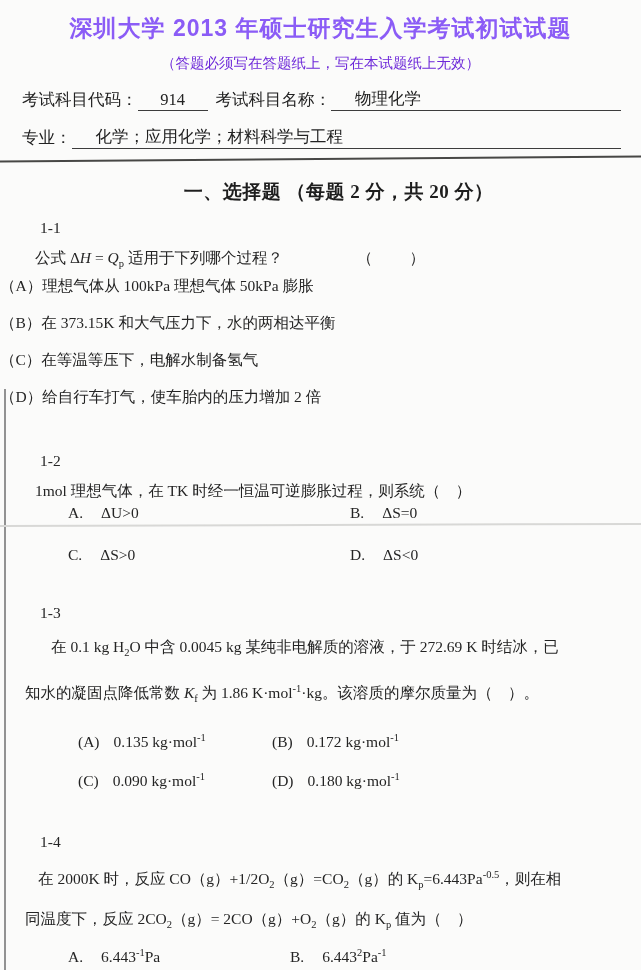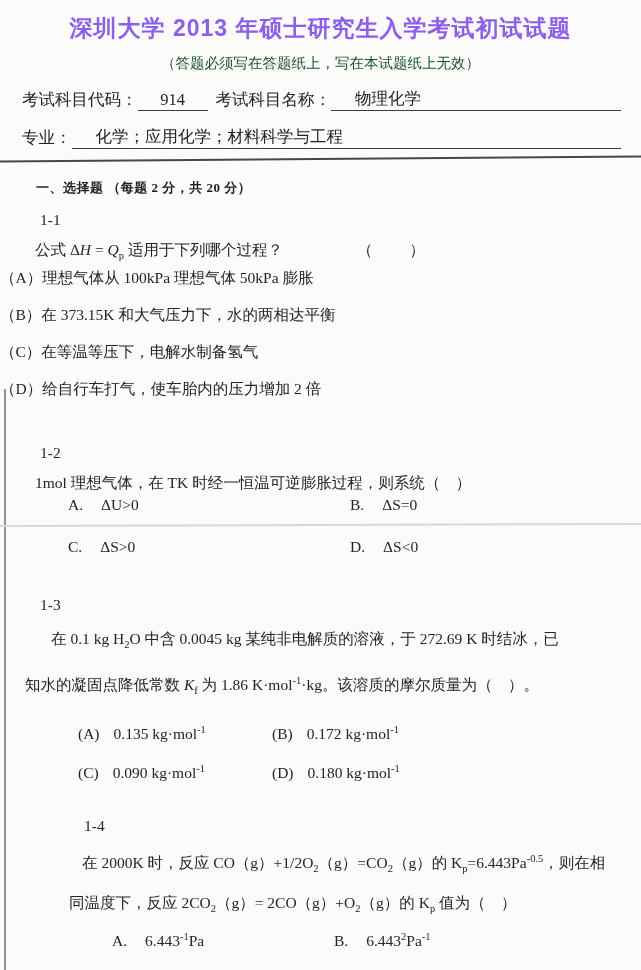--- a/index.html
+++ b/index.html
@@ -15,53 +15,53 @@
   
   .vline{position:absolute;left:4px;top:376px;bottom:0;width:2px;background:#6f6f6f;opacity:.75;}
   .hline{position:absolute;left:0;top:511px;width:641px;height:2px;background:#d8d8d6;transform:rotate(-0.2deg);}
 
   
   .title{
     font-family:"Liberation Sans","DejaVu Sans",sans-serif;
     font-size:23px;font-weight:700;text-align:center;
     margin:13px 0 0 0;letter-spacing:1px;color:#8b5cf6;
   }
-  .subtitle{font-size:14.5px;text-align:center;margin:10px 0 0 0;color:#14532d;}
+  .subtitle{font-size:14.5px;text-align:center;margin:10px 0 0 0;color:#6d28d9;}
   .meta-row{display:flex;align-items:flex-end;margin:15px 20px 0 22px;font-size:16.5px;color:#222;}
   .meta-label{white-space:nowrap;}
   .meta-value{border-bottom:1.6px solid #3c3c3c;}
   .meta-code{min-width:70px;text-align:center;margin-right:8px;}
   .meta-grow{flex:1;padding-left:24px;}
   .header-rule{margin:9px 0 0 0;border-top:2px solid #474745;transform:rotate(-0.45deg);}
 
   
   .section-title{
-    font-size:13px;font-weight:700;margin:19px 0 0 36px;
-    letter-spacing:.5px;color:#1e1e1e;
+    font-size:19px;font-weight:700;margin:19px 0 0 36px;
+    letter-spacing:.5px;color:#1e1e1e;text-align:center;
   }
 
   
   .q{font-size:15.5px;}
   .qnum{margin-left:40px;line-height:20px;}
   .stem{margin:9px 0 0 35px;line-height:22px;}
   .stem-flex{display:flex;}
   .bracket{margin-left:74px;letter-spacing:2px;}
   .qlines{margin:6px 0 0 25px;}
   .qlines p{margin:0;line-height:36px;}
   ul.opts{list-style:none;margin:0;padding:0;}
   .opts-single{margin:12px 0 0 46px;}
   .opts-single li{line-height:22px;margin-bottom:15px;}
   .opts-grid{display:grid;margin-top:13px;row-gap:20px;}
   .opts-grid li{line-height:22px;}
   .olabel{display:inline-block;}
 
   #q1{margin-top:13px;}
   #q2{margin-top:43px;}
   #q3{margin-top:37px;}
-  #q4{margin-top:32px;padding-left:44px;}
+  #q4{margin-top:40px;}
 
   #q2 .opts-grid{margin-left:68px;grid-template-columns:282px auto;}
   #q2 .olabel{margin-right:18px;}
   #q3 .opts-grid{margin-left:78px;grid-template-columns:194px auto;row-gap:13px;margin-top:9px;}
   #q3 .olabel{margin-right:14px;}
   #q4 .opts-grid{margin-left:68px;grid-template-columns:222px auto;}
   #q4 .olabel{margin-right:18px;}
 
   #q3 .qlines p:first-child{text-indent:26px;}
   #q3 .qlines p{line-height:36px;}

